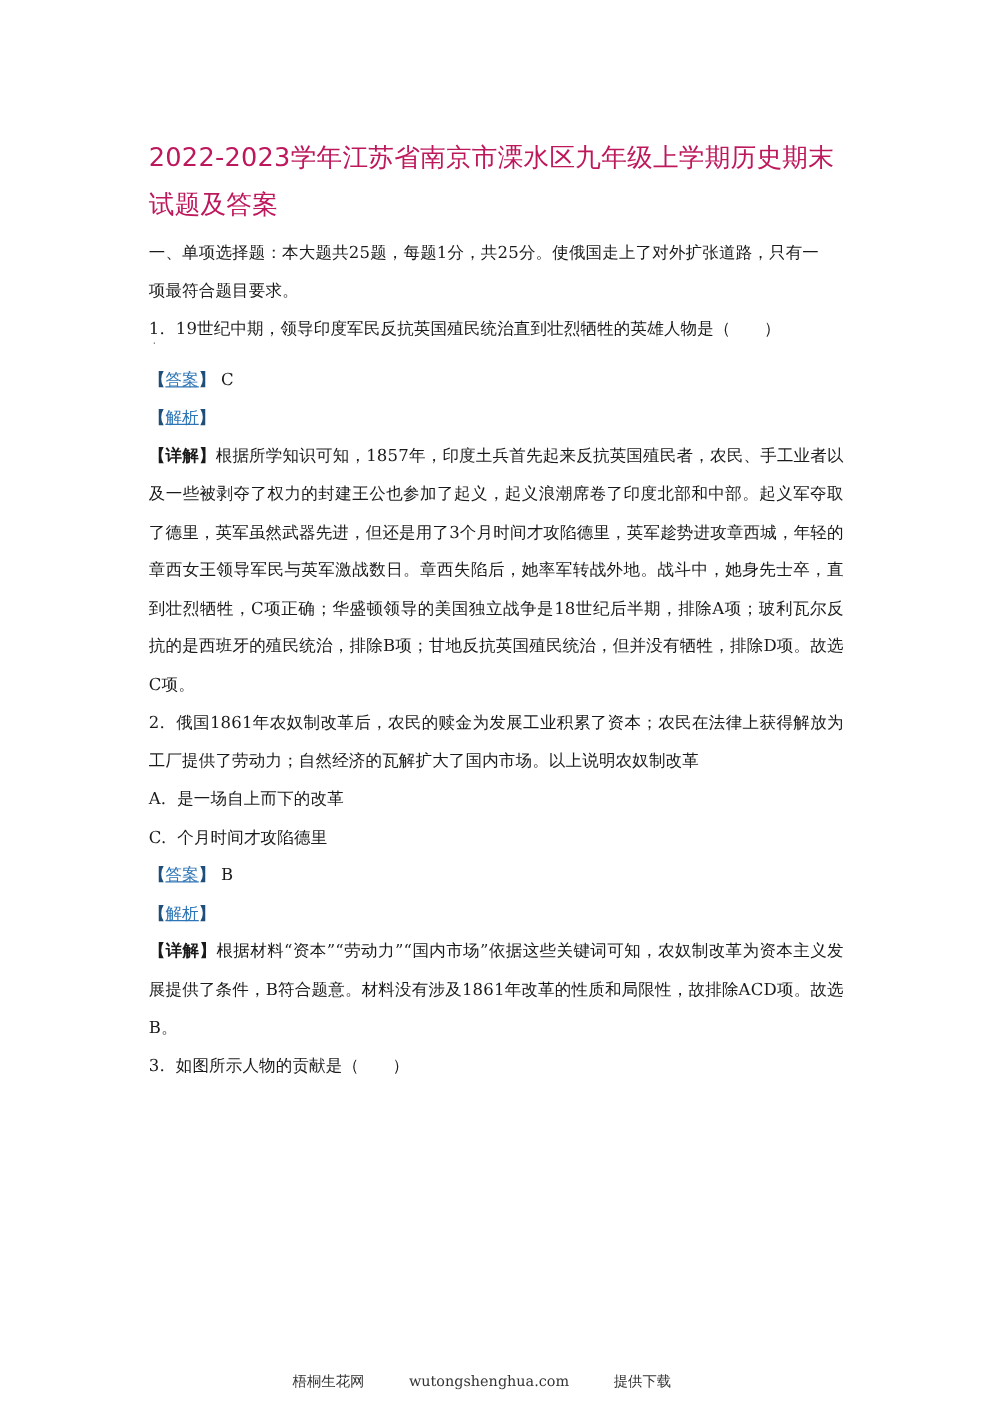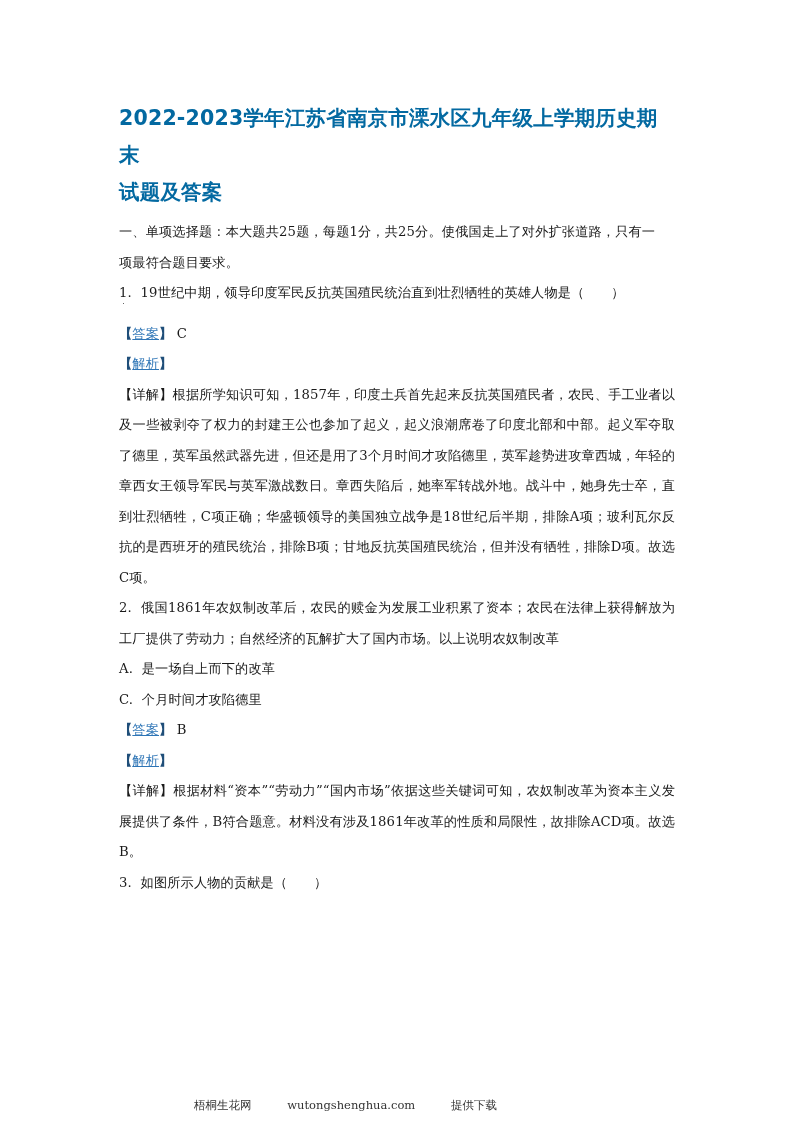--- a/index.html
+++ b/index.html
@@ -16,26 +16,26 @@
       color: #1a1a1a;
     }
     .page {
       position: absolute;
       left: 119px;
       top: 100px;
       width: 556px;
     }
     .title {
       font-family: "DejaVu Sans", "Liberation Sans", sans-serif;
-      font-weight: bold;
+      font-weight: normal;
       font-size: 20.5px;
       line-height: 37px;
-      margin: 0 0 6px 0;
+      margin: 8px 0 6px 0;
       letter-spacing: 0.2px;
-      color: #0369a1;
+      color: #be185d;
     }
     .para {
       font-size: 13.2px;
       line-height: 30.5px;
       margin: 0;
       text-align: justify;
       text-align-last: left;
       letter-spacing: 0.15px;
     }
     .options-row {
@@ -64,32 +64,33 @@
     }
     .tag {
       color: #2e75b6;
       text-decoration: underline;
     }
     .tag-bracket {
       color: #1f4e79;
       font-weight: bold;
     }
     .detail-bracket {
-      font-weight: normal;
+      font-weight: bold;
       color: #1a1a1a;
     }
     .footer {
       position: absolute;
       top: 1098px;
       left: 0;
       width: 691px;
       text-align: center;
       font-size: 11.5px;
       color: #333;
       font-family: "DejaVu Serif", "Liberation Serif", serif;
+      padding-left: 40px;
     }
     .footer span { margin: 0 16px; }
   </style>
 </head>
 <body>
 
 <div class="page">
 
   <h1 class="title">
     <span>2022-2023学年江苏省南京市溧水区九年级上学期历史期末</span><br>

